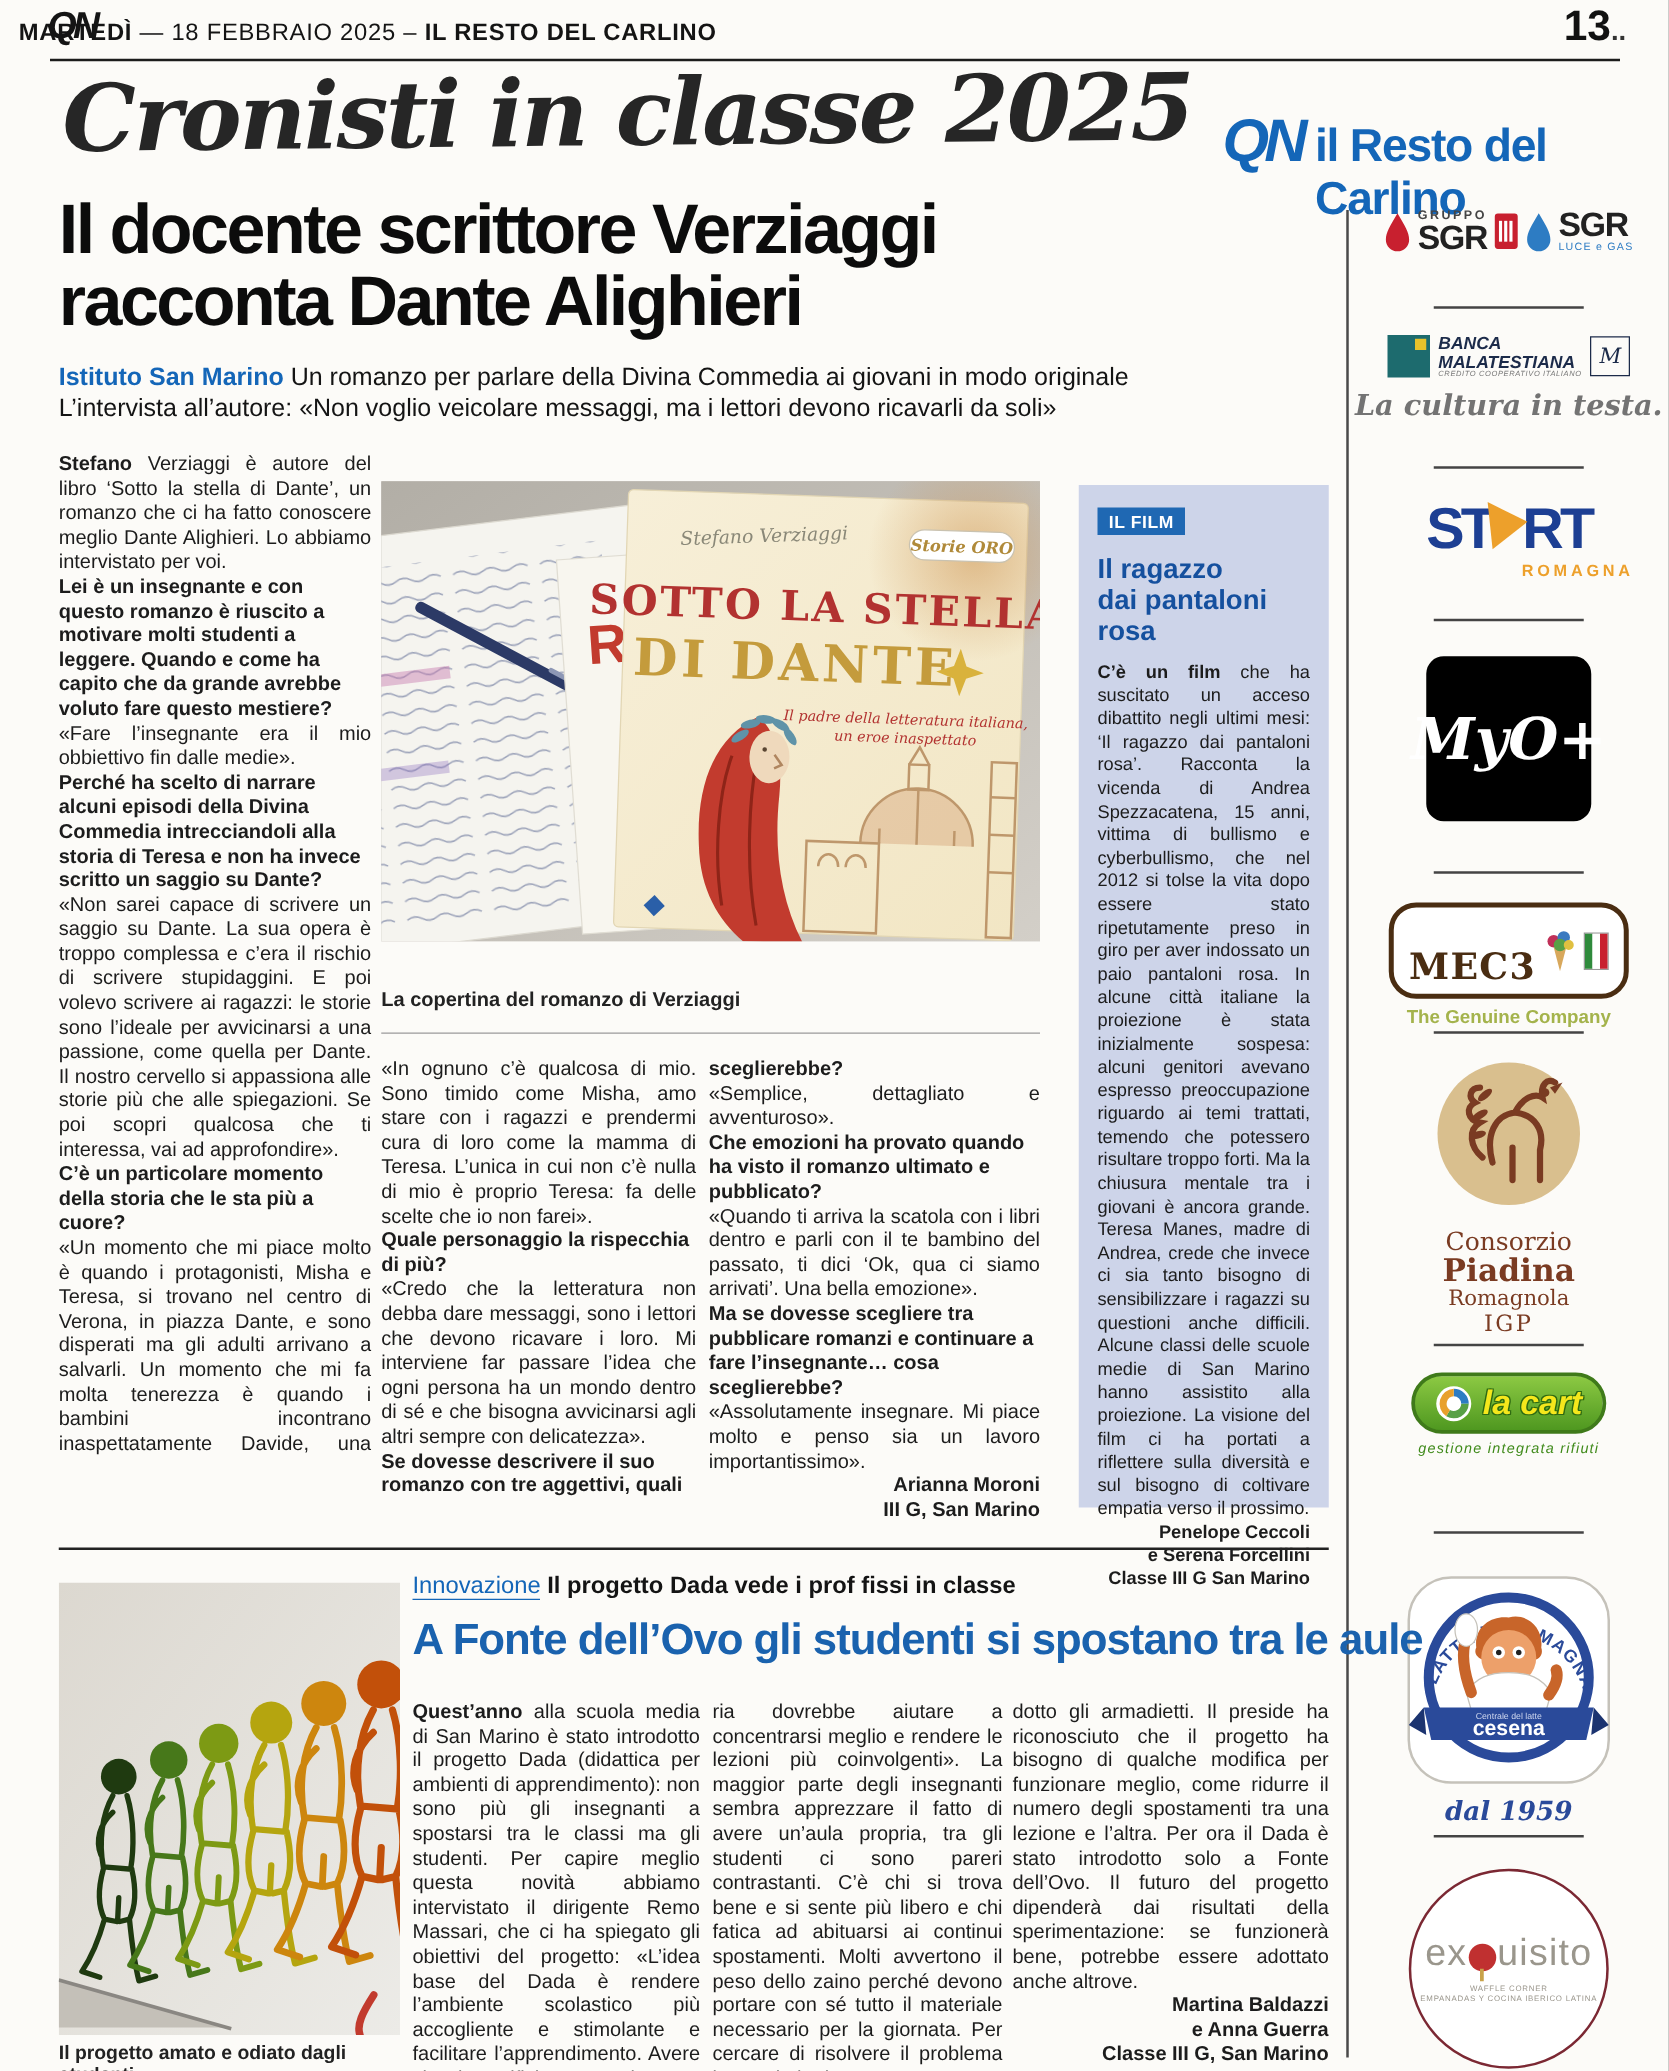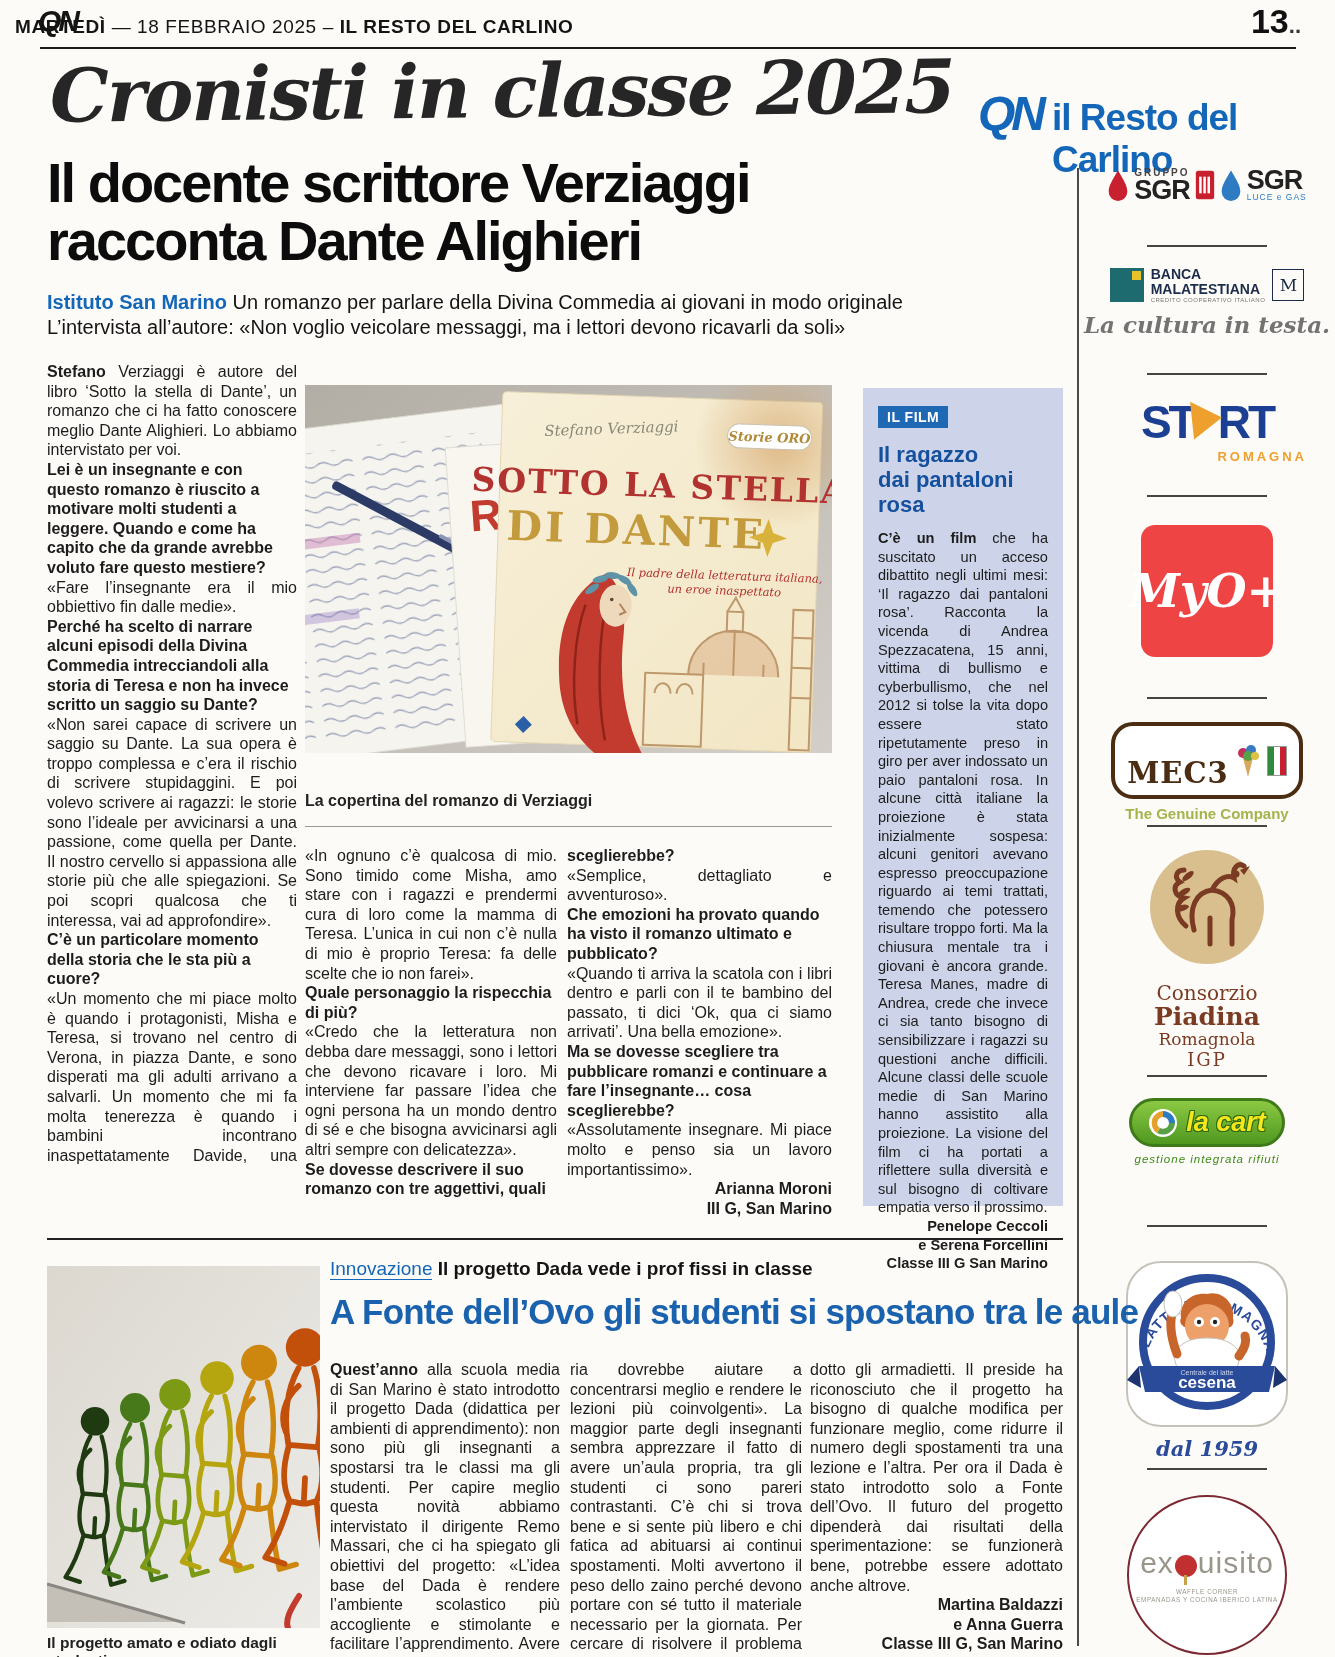--- a/index.html
+++ b/index.html
@@ -45,38 +45,38 @@
   #sidebar-line{left:1077px;top:168px;width:2px;height:1478px;background:#4a4a4a;}
   #sidebar{left:1079px;top:155px;width:256px;height:1502px;}
   .sb-divider{position:absolute;left:68px;width:120px;border-top:2px solid #444;}
   .logo{position:absolute;left:0;width:256px;display:flex;flex-direction:column;align-items:center;}
   
   #logo-sgr{top:12px;} #logo-sgr .row{display:flex;align-items:center;gap:5px;}
   #logo-sgr .grp{font-size:10px;font-weight:bold;letter-spacing:2px;color:#444;}
   #logo-sgr .big{font-size:27px;font-weight:bold;letter-spacing:-1px;color:#222;line-height:24px;}
   #logo-sgr .gas{font-size:8.5px;color:#2d7cc3;letter-spacing:1px;}
   
-  #logo-banca{top:112px;} #logo-banca .row{display:flex;align-items:center;gap:7px;}
+  #logo-banca{top:112px;} #logo-banca .row{display:flex;align-items:center;gap:7px;font-style:italic;}
   #logo-banca .sq{width:34px;height:34px;background:#1d6b6e;position:relative;}
   #logo-banca .sq i{position:absolute;right:3px;top:3px;width:9px;height:9px;background:#e8c22a;}
   #logo-banca .t1{font-size:14px;font-weight:bold;color:#1c2b4a;line-height:15px;}
   #logo-banca .t3{font-size:6px;color:#777;letter-spacing:.5px;}
   #logo-banca .emb{width:30px;height:30px;border:1.5px solid #1c2b4a;display:flex;align-items:center;
                    justify-content:center;font-family:"DejaVu Serif",serif;font-size:17px;color:#1c2b4a;}
   #logo-banca .tag{margin-top:8px;font-family:"DejaVu Serif",serif;font-style:italic;font-weight:bold;
                    font-size:23px;color:#737373;}
   
   #logo-start{top:240px;} #logo-start .row{display:flex;align-items:center;}
   #logo-start .st{font-size:46px;font-weight:bold;letter-spacing:-3px;color:#1d3f93;}
   #logo-start .tri{width:0;height:0;border-left:30px solid #eda02b;border-top:19px solid transparent;
                    border-bottom:19px solid transparent;margin:0 -4px 6px -2px;transform:rotate(-6deg);}
   #logo-start .rom{align-self:flex-end;margin-right:28px;font-size:13px;font-weight:bold;
                    letter-spacing:3px;color:#eda02b;}
   
-  #logo-myo{top:370px;} #logo-myo .sq{width:132px;height:132px;background:#ef4444;border-radius:14px;
+  #logo-myo{top:370px;} #logo-myo .sq{width:132px;height:132px;background:#000000;border-radius:14px;
     display:flex;align-items:center;justify-content:center;}
   #logo-myo .tx{font-family:"DejaVu Serif",serif;font-style:italic;font-weight:bold;font-size:46px;color:#fff;}
   
   #logo-mec3{top:567px;}
   #logo-mec3 .pill{display:flex;align-items:center;gap:6px;border:4px solid #4a2d12;border-radius:22px;
     background:#fff;padding:5px 12px;}
   #logo-mec3 .tx{font-family:"DejaVu Serif",serif;font-weight:bold;font-size:29px;color:#4a2d12;letter-spacing:1px;margin-top:25px;}
   #logo-mec3 .flag{display:flex;border:1px solid #999;height:28px;}
   #logo-mec3 .flag i{width:6px;} 
   #logo-mec3 .sub{margin-top:6px;font-size:15px;font-weight:bold;color:#a4b34c;}

